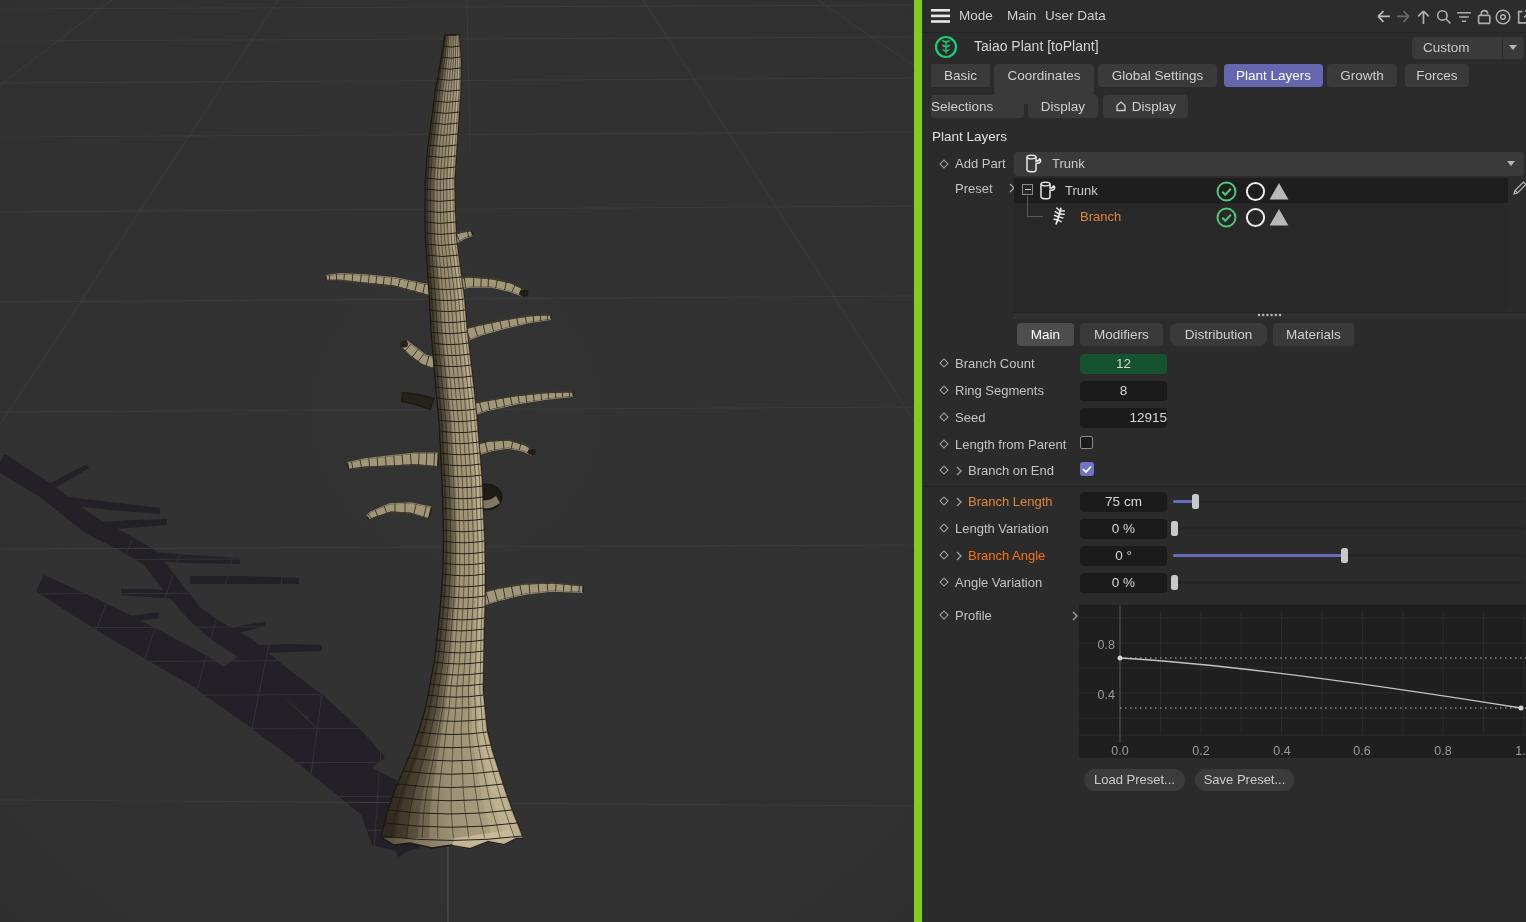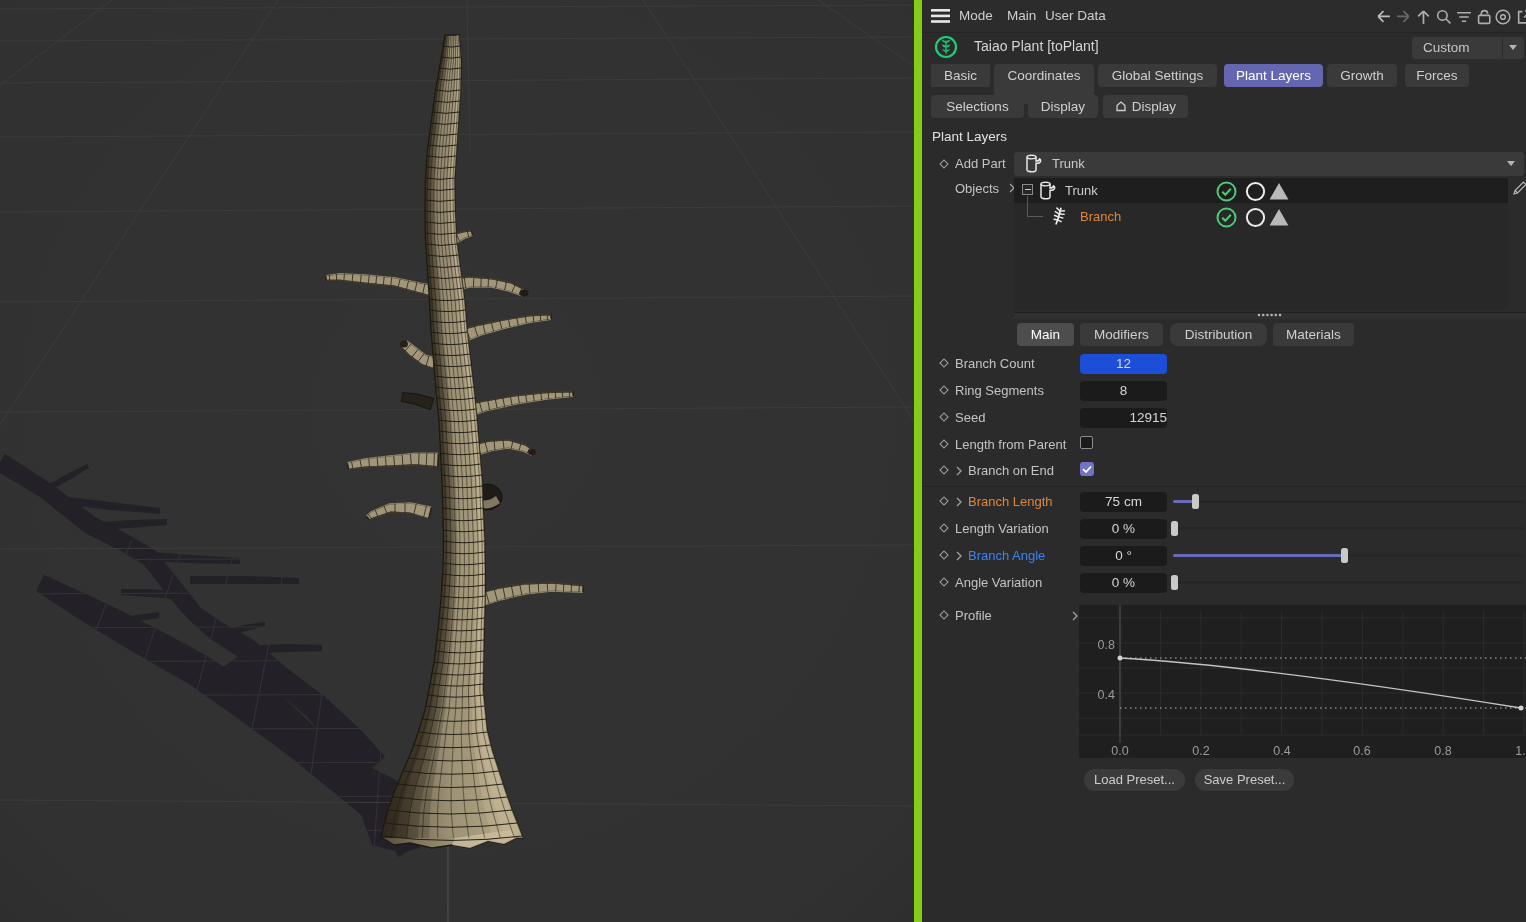--- a/index.html
+++ b/index.html
@@ -386,42 +386,42 @@
 <div style="position:absolute;left:490px;top:37px;width:90px;height:22px;background:#3a3a3a;border-radius:3px 0 0 3px;color:#c7c7c7;font-size:13.5px;line-height:22px;padding-left:11px;box-sizing:border-box">Custom</div>
 <div style="position:absolute;left:581px;top:37px;width:21px;height:22px;background:#3a3a3a;border-radius:0 3px 3px 0">
       <div style="position:absolute;left:6px;top:8px;width:0;height:0;border-left:4.5px solid transparent;border-right:4.5px solid transparent;border-top:5px solid #b5b5b5"></div>
     </div>
 <div style="position:absolute;left:9px;top:64px;width:59px;height:23px;background:#3a3a3a;border-radius:0;color:#cfcfcf;font-size:13.5px;line-height:23px;text-align:center">Basic</div>
 <div style="position:absolute;left:72px;top:64px;width:100px;height:40px;background:#3a3a3a;border-radius:4px;color:#cfcfcf;font-size:13.5px;line-height:23px;text-align:center">Coordinates</div>
 <div style="position:absolute;left:176px;top:64px;width:119px;height:23px;background:#3a3a3a;border-radius:4px;color:#cfcfcf;font-size:13.5px;line-height:23px;text-align:center">Global Settings</div>
 <div style="position:absolute;left:302px;top:64px;width:99px;height:23px;background:#6467b0;border-radius:4px;color:#ffffff;font-size:13.5px;line-height:23px;text-align:center">Plant Layers</div>
 <div style="position:absolute;left:405px;top:64px;width:70px;height:23px;background:#3a3a3a;border-radius:4px;color:#cfcfcf;font-size:13.5px;line-height:23px;text-align:center">Growth</div>
 <div style="position:absolute;left:483px;top:64px;width:64px;height:23px;background:#3a3a3a;border-radius:4px;color:#cfcfcf;font-size:13.5px;line-height:23px;text-align:center">Forces</div>
-<div style="position:absolute;left:9px;top:95px;width:93px;height:23px;background:#3a3a3a;border-radius:4px;color:#cfcfcf;font-size:13.5px;line-height:23px;text-align:center">Selections</div>
+<div style="position:absolute;left:9px;top:95px;width:93px;height:23px;background:#3a3a3a;border-radius:4px;color:#cfcfcf;font-size:13.5px;line-height:23px;">Selections</div>
 <div style="position:absolute;left:106px;top:95px;width:70px;height:23px;background:#3a3a3a;border-radius:4px;color:#cfcfcf;font-size:13.5px;line-height:23px;text-align:center">Display</div>
 <div style="position:absolute;left:181px;top:95px;width:85px;height:23px;background:#3a3a3a;border-radius:4px;color:#cfcfcf;font-size:13.5px;line-height:23px;text-align:center"><svg width="12" height="12" viewBox="0 0 12 12" style="display:inline-block;vertical-align:-1px;margin-right:5px">
         <path d="M2 10.5 V5.5 L6 2 L10 5.5 V10.5 Z" stroke="#cfcfcf" stroke-width="1.3" fill="none"></path>
       </svg>Display</div>
 <div style="position:absolute;left:10px;top:129px;font-size:13.5px;color:#e2e2e2">Plant Layers</div>
 <div style="position:absolute;left:16px;top:158px;width:12px;height:12px">
       <svg width="12" height="12">
         <rect x="3.2" y="3.2" width="5.6" height="5.6" fill="none" stroke="#9d9d9d" stroke-width="1.1" transform="rotate(45 6 6)"></rect>
       </svg>
     </div>
 <div style="position:absolute;left:33px;top:156px;font-size:13px;color:#c3c3c3">Add Part</div>
 <div style="position:absolute;left:92px;top:152px;width:510px;height:24px;background:#3a3a3a;border-radius:3px"></div>
 <div style="position:absolute;left:103px;top:154px;width:17px;height:19px">
       <svg width="17" height="19" viewBox="0 0 17 19">
         <path d="M2 3 a4.5 1.8 0 0 1 9 0 L11 7 q3 0.2 3.5 -2 q1.5 0.5 1 2.5 q-0.6 2 -4.5 1.8 L11 16 a4.5 1.8 0 0 1 -9 0 Z" fill="none" stroke="#e8e8e8" stroke-width="1.5"></path>
         <path d="M2 3 a4.5 1.8 0 0 0 9 0" fill="none" stroke="#e8e8e8" stroke-width="1.3"></path>
       </svg>
     </div>
 <div style="position:absolute;left:130px;top:156px;font-size:13px;color:#c9c9c9">Trunk</div>
 <div style="position:absolute;left:585px;top:161px;width:0;height:0;border-left:4.5px solid transparent;border-right:4.5px solid transparent;border-top:5px solid #b5b5b5"></div>
-<div style="position:absolute;left:33px;top:181px;font-size:13px;color:#c3c3c3">Objects</div>
+<div style="position:absolute;left:33px;top:181px;font-size:13px;color:#c3c3c3">Preset</div>
 <div style="position:absolute;left:86px;top:183px;width:8px;height:10px">
       <svg width="8" height="10">
         <path d="M2 1 L6 5 L2 9" stroke="#9d9d9d" stroke-width="1.4" fill="none"></path>
       </svg>
     </div>
 <div style="position:absolute;left:92px;top:178px;width:494px;height:132px;background:#282828;border-radius:3px;overflow:hidden"></div>
 <div style="position:absolute;left:92px;top:178px;width:494px;height:25px;background:#1e1e1e"></div>
 <div style="position:absolute;left:100px;top:184px;width:11px;height:11px;border:1px solid #8a8a8a;background:#262626;box-sizing:border-box">
       <div style="position:absolute;left:1.5px;top:3.5px;width:6px;height:1.4px;background:#c9c9c9"></div>
     </div>
@@ -494,21 +494,21 @@
 <div style="position:absolute;left:95px;top:323px;width:57px;height:23px;background:#4d4d4d;border-radius:4px;color:#ffffff;font-size:13.5px;line-height:23px;text-align:center">Main</div>
 <div style="position:absolute;left:158px;top:323px;width:83px;height:23px;background:#3a3a3a;border-radius:4px;color:#cfcfcf;font-size:13.5px;line-height:23px;text-align:center">Modifiers</div>
 <div style="position:absolute;left:248px;top:323px;width:97px;height:23px;background:#3a3a3a;border-radius:8px;color:#cfcfcf;font-size:13.5px;line-height:23px;text-align:center">Distribution</div>
 <div style="position:absolute;left:351px;top:323px;width:81px;height:23px;background:#3a3a3a;border-radius:4px;color:#cfcfcf;font-size:13.5px;line-height:23px;text-align:center">Materials</div>
 <div style="position:absolute;left:16px;top:357px;width:12px;height:12px">
       <svg width="12" height="12">
         <rect x="3.2" y="3.2" width="5.6" height="5.6" fill="none" stroke="#9d9d9d" stroke-width="1.1" transform="rotate(45 6 6)"></rect>
       </svg>
     </div>
 <div style="position:absolute;left:33px;top:356px;font-size:13px;color:#c3c3c3">Branch Count</div>
-<div style="position:absolute;left:158px;top:354px;width:87px;height:20px;background:#1d4ed8;border-radius:4px;color:#d6d6d6;font-size:13.5px;line-height:20px;text-align:center">12</div>
+<div style="position:absolute;left:158px;top:354px;width:87px;height:20px;background:#14532d;border-radius:4px;color:#d6d6d6;font-size:13.5px;line-height:20px;text-align:center">12</div>
 <div style="position:absolute;left:16px;top:384px;width:12px;height:12px">
       <svg width="12" height="12">
         <rect x="3.2" y="3.2" width="5.6" height="5.6" fill="none" stroke="#9d9d9d" stroke-width="1.1" transform="rotate(45 6 6)"></rect>
       </svg>
     </div>
 <div style="position:absolute;left:33px;top:383px;font-size:13px;color:#c3c3c3">Ring Segments</div>
 <div style="position:absolute;left:158px;top:381px;width:87px;height:20px;background:#1b1b1b;border-radius:4px;color:#d6d6d6;font-size:13.5px;line-height:20px;text-align:center">8</div>
 <div style="position:absolute;left:16px;top:411px;width:12px;height:12px">
       <svg width="12" height="12">
         <rect x="3.2" y="3.2" width="5.6" height="5.6" fill="none" stroke="#9d9d9d" stroke-width="1.1" transform="rotate(45 6 6)"></rect>
@@ -567,21 +567,21 @@
 <div style="position:absolute;left:16px;top:549px;width:12px;height:12px">
       <svg width="12" height="12">
         <rect x="3.2" y="3.2" width="5.6" height="5.6" fill="none" stroke="#9d9d9d" stroke-width="1.1" transform="rotate(45 6 6)"></rect>
       </svg>
     </div>
 <div style="position:absolute;left:33px;top:551px;width:8px;height:10px">
       <svg width="8" height="10">
         <path d="M2 1 L6 5 L2 9" stroke="#9d9d9d" stroke-width="1.4" fill="none"></path>
       </svg>
     </div>
-<div style="position:absolute;left:46px;top:548px;font-size:13px;color:#3b82f6">Branch Angle</div>
+<div style="position:absolute;left:46px;top:548px;font-size:13px;color:#f97316">Branch Angle</div>
 <div style="position:absolute;left:158px;top:546px;width:87px;height:20px;background:#1b1b1b;border-radius:4px;color:#d6d6d6;font-size:13.5px;line-height:20px;text-align:center">0 °</div>
 <div style="position:absolute;left:251px;top:554px;width:351px;height:3px;background:#262626;border-radius:2px"></div>
 <div style="position:absolute;left:251px;top:554px;width:172px;height:3px;background:#686bb8;border-radius:2px"></div>
 <div style="position:absolute;left:419px;top:548px;width:7px;height:15px;background:#c9c9c9;border-radius:2.5px"></div>
 <div style="position:absolute;left:16px;top:576px;width:12px;height:12px">
       <svg width="12" height="12">
         <rect x="3.2" y="3.2" width="5.6" height="5.6" fill="none" stroke="#9d9d9d" stroke-width="1.1" transform="rotate(45 6 6)"></rect>
       </svg>
     </div>
 <div style="position:absolute;left:33px;top:575px;font-size:13px;color:#c3c3c3">Angle Variation</div>

